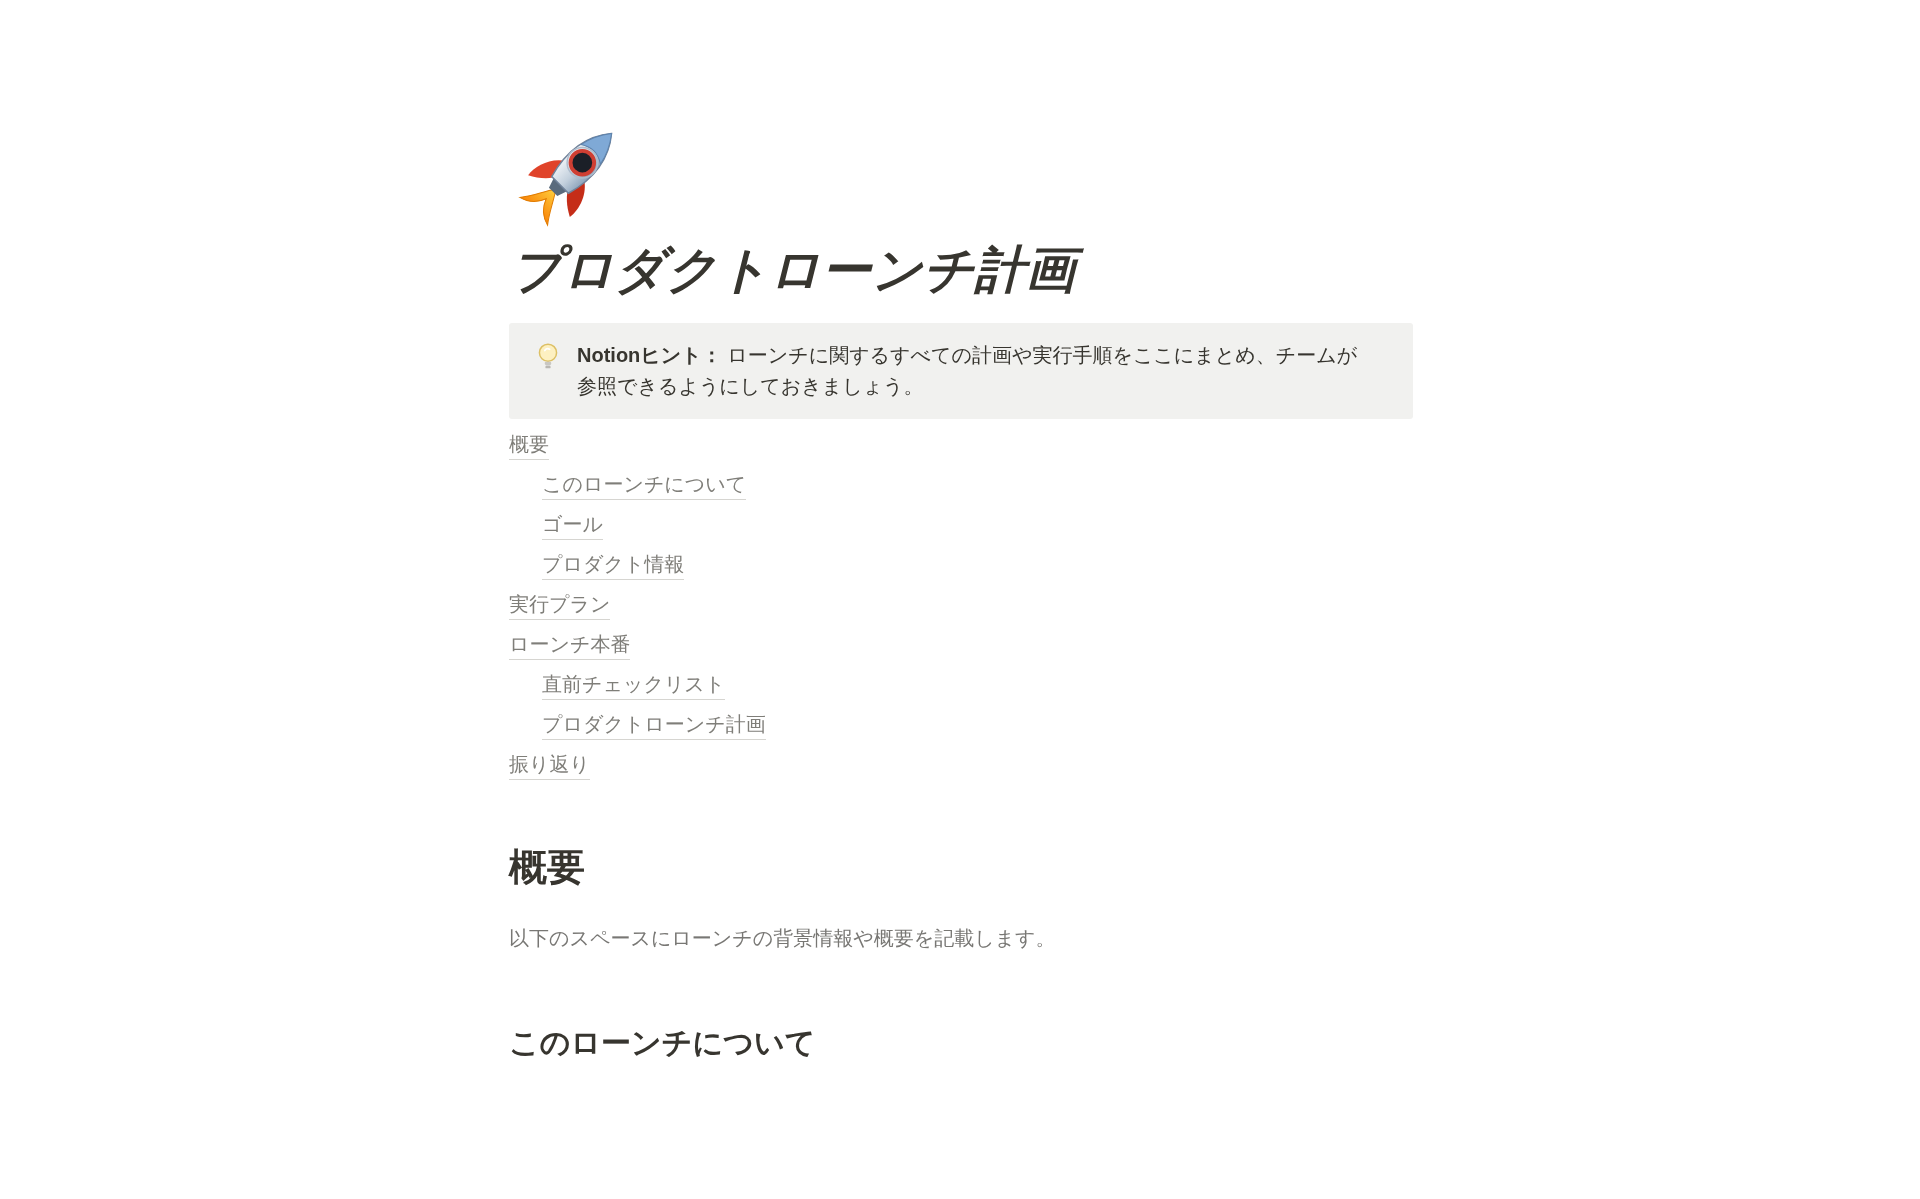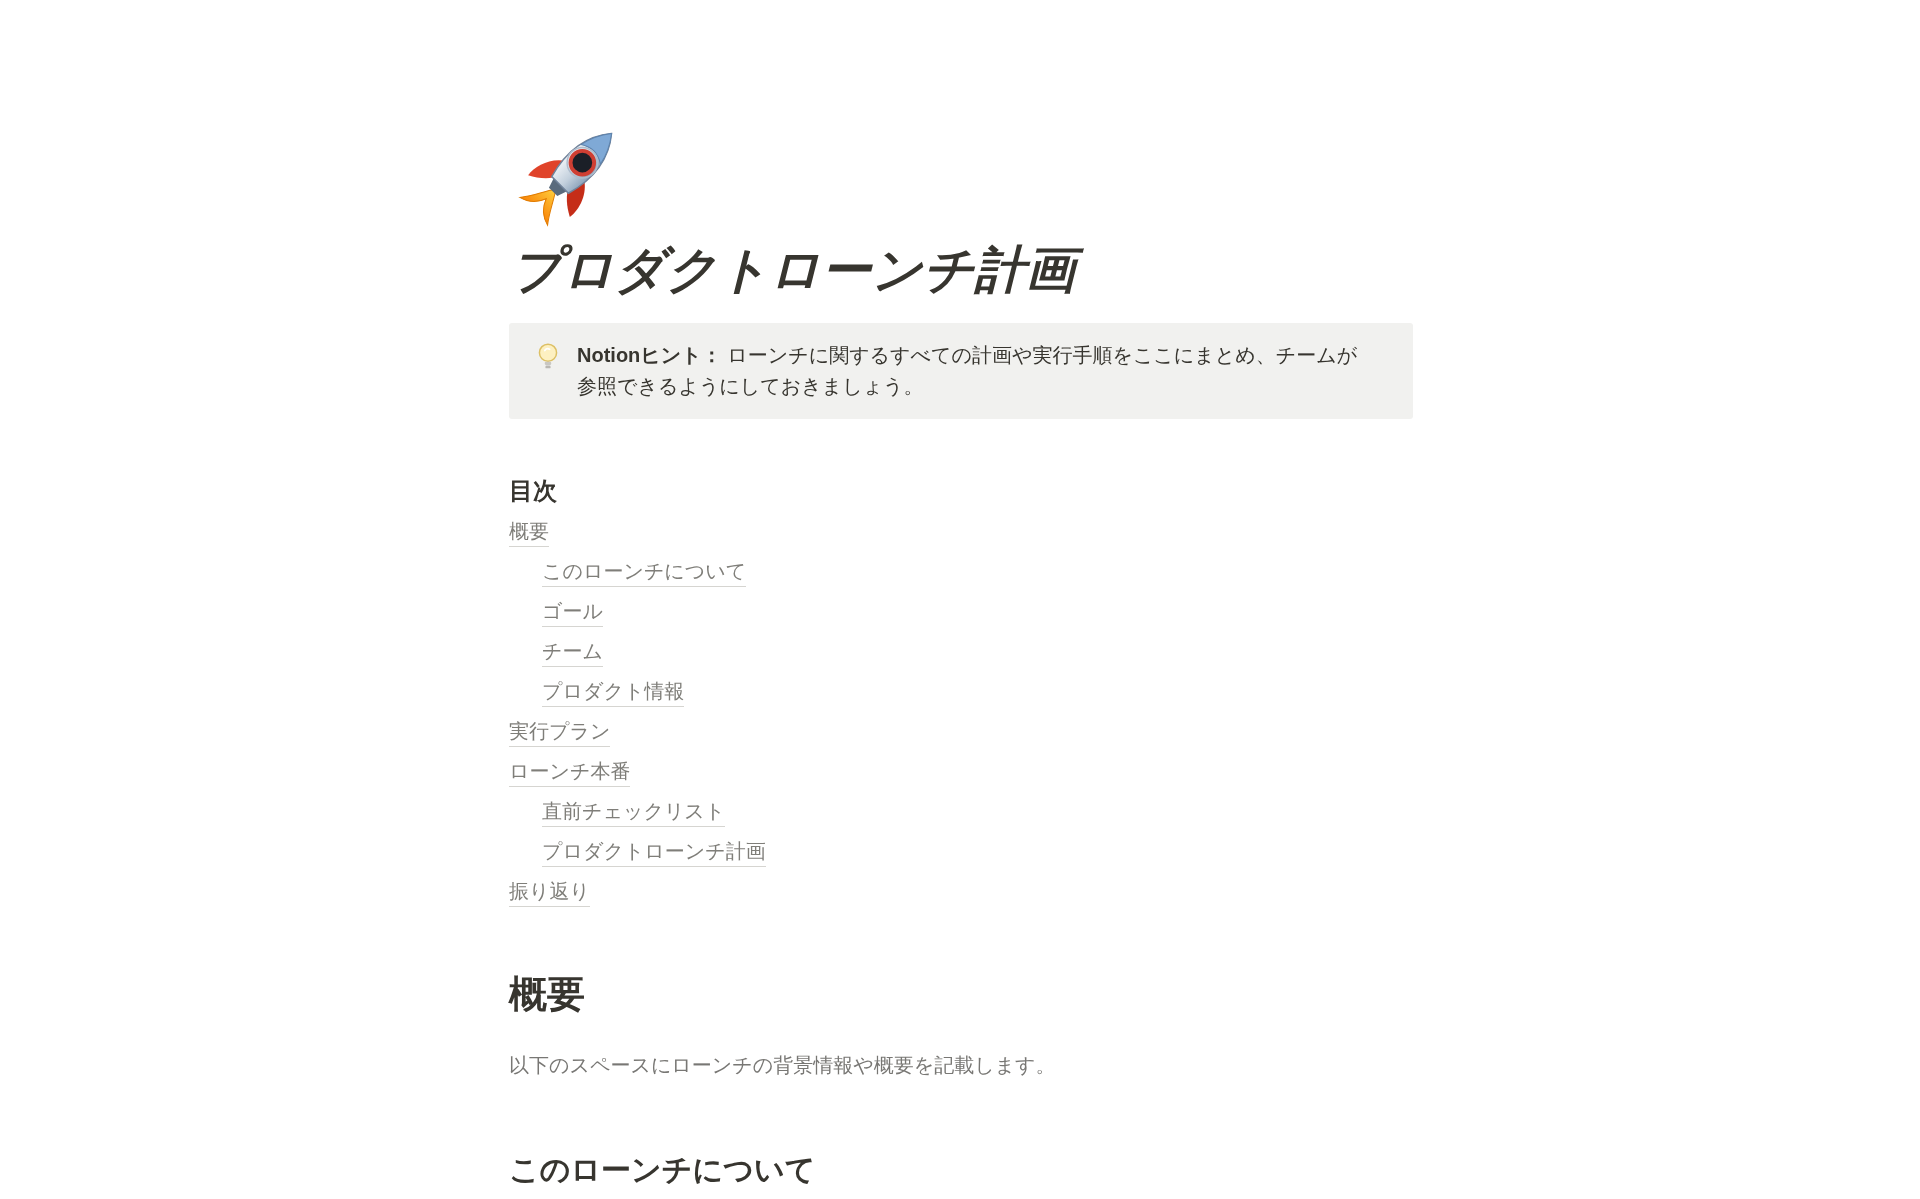--- a/index.html
+++ b/index.html
@@ -130,27 +130,25 @@
   <div class="callout">
     <svg class="callout-icon" viewBox="0 0 24 28">
       <circle cx="12" cy="10" r="8" fill="#fdf0c1" stroke="#ddc065" stroke-width="1.4"></circle>
       <path d="M9 8 C10 6.5 12 6 13.5 6.8" fill="none" stroke="#ffffff" stroke-width="1.6" stroke-linecap="round"></path>
       <rect x="9" y="18.5" width="6" height="3" rx="1.2" fill="#c9c7c2"></rect>
       <rect x="9.6" y="22" width="4.8" height="2.6" rx="1.1" fill="#b9b7b2"></rect>
     </svg>
     <div class="callout-text"><b>Notionヒント：</b><span> ローンチに関するすべての計画や実行手順をここにまとめ、チームが参照できるようにしておきましょう。</span></div>
   </div>
 
-  <div class="toc-heading">目次</div>
 
   <div class="toc-list">
     <div class="toc-item level0"><a class="toc-link">概要</a></div>
     <div class="toc-item level1"><a class="toc-link">このローンチについて</a></div>
     <div class="toc-item level1"><a class="toc-link">ゴール</a></div>
-    <div class="toc-item level1"><a class="toc-link">チーム</a></div>
     <div class="toc-item level1"><a class="toc-link">プロダクト情報</a></div>
     <div class="toc-item level0"><a class="toc-link">実行プラン</a></div>
     <div class="toc-item level0"><a class="toc-link">ローンチ本番</a></div>
     <div class="toc-item level1"><a class="toc-link">直前チェックリスト</a></div>
     <div class="toc-item level1"><a class="toc-link">プロダクトローンチ計画</a></div>
     <div class="toc-item level0"><a class="toc-link">振り返り</a></div>
   </div>
 
   <h2 class="h1-heading">概要</h2>
 

